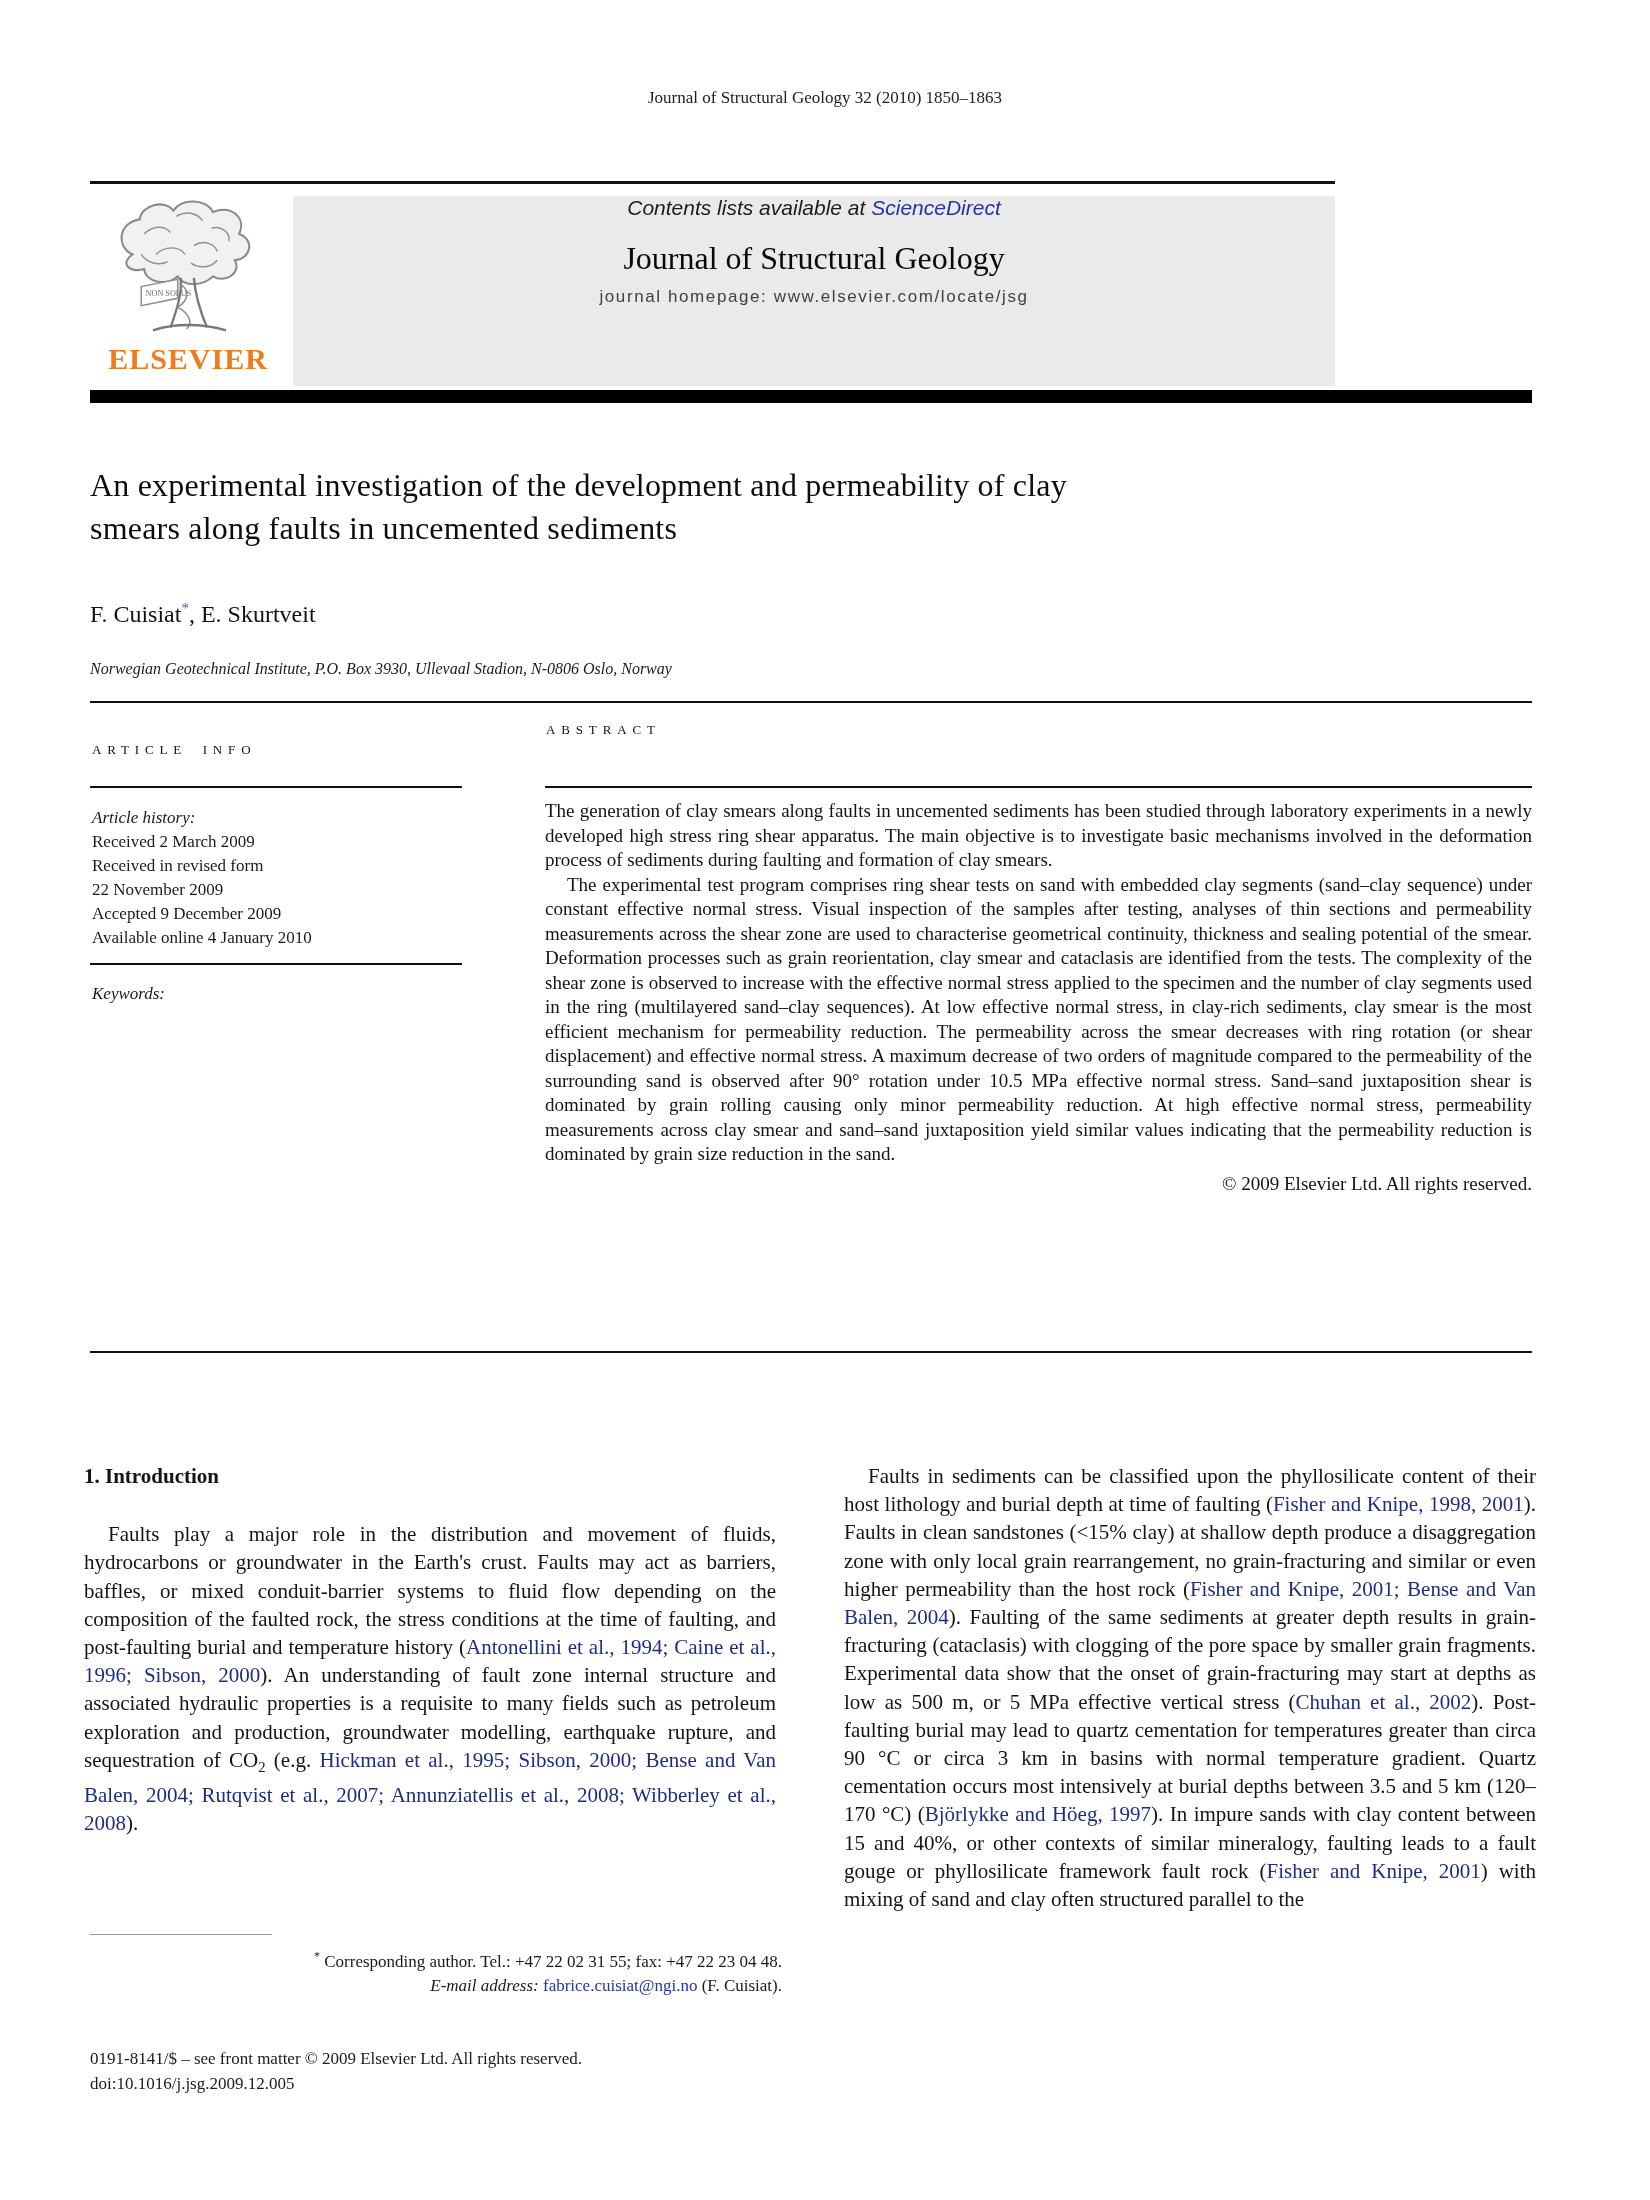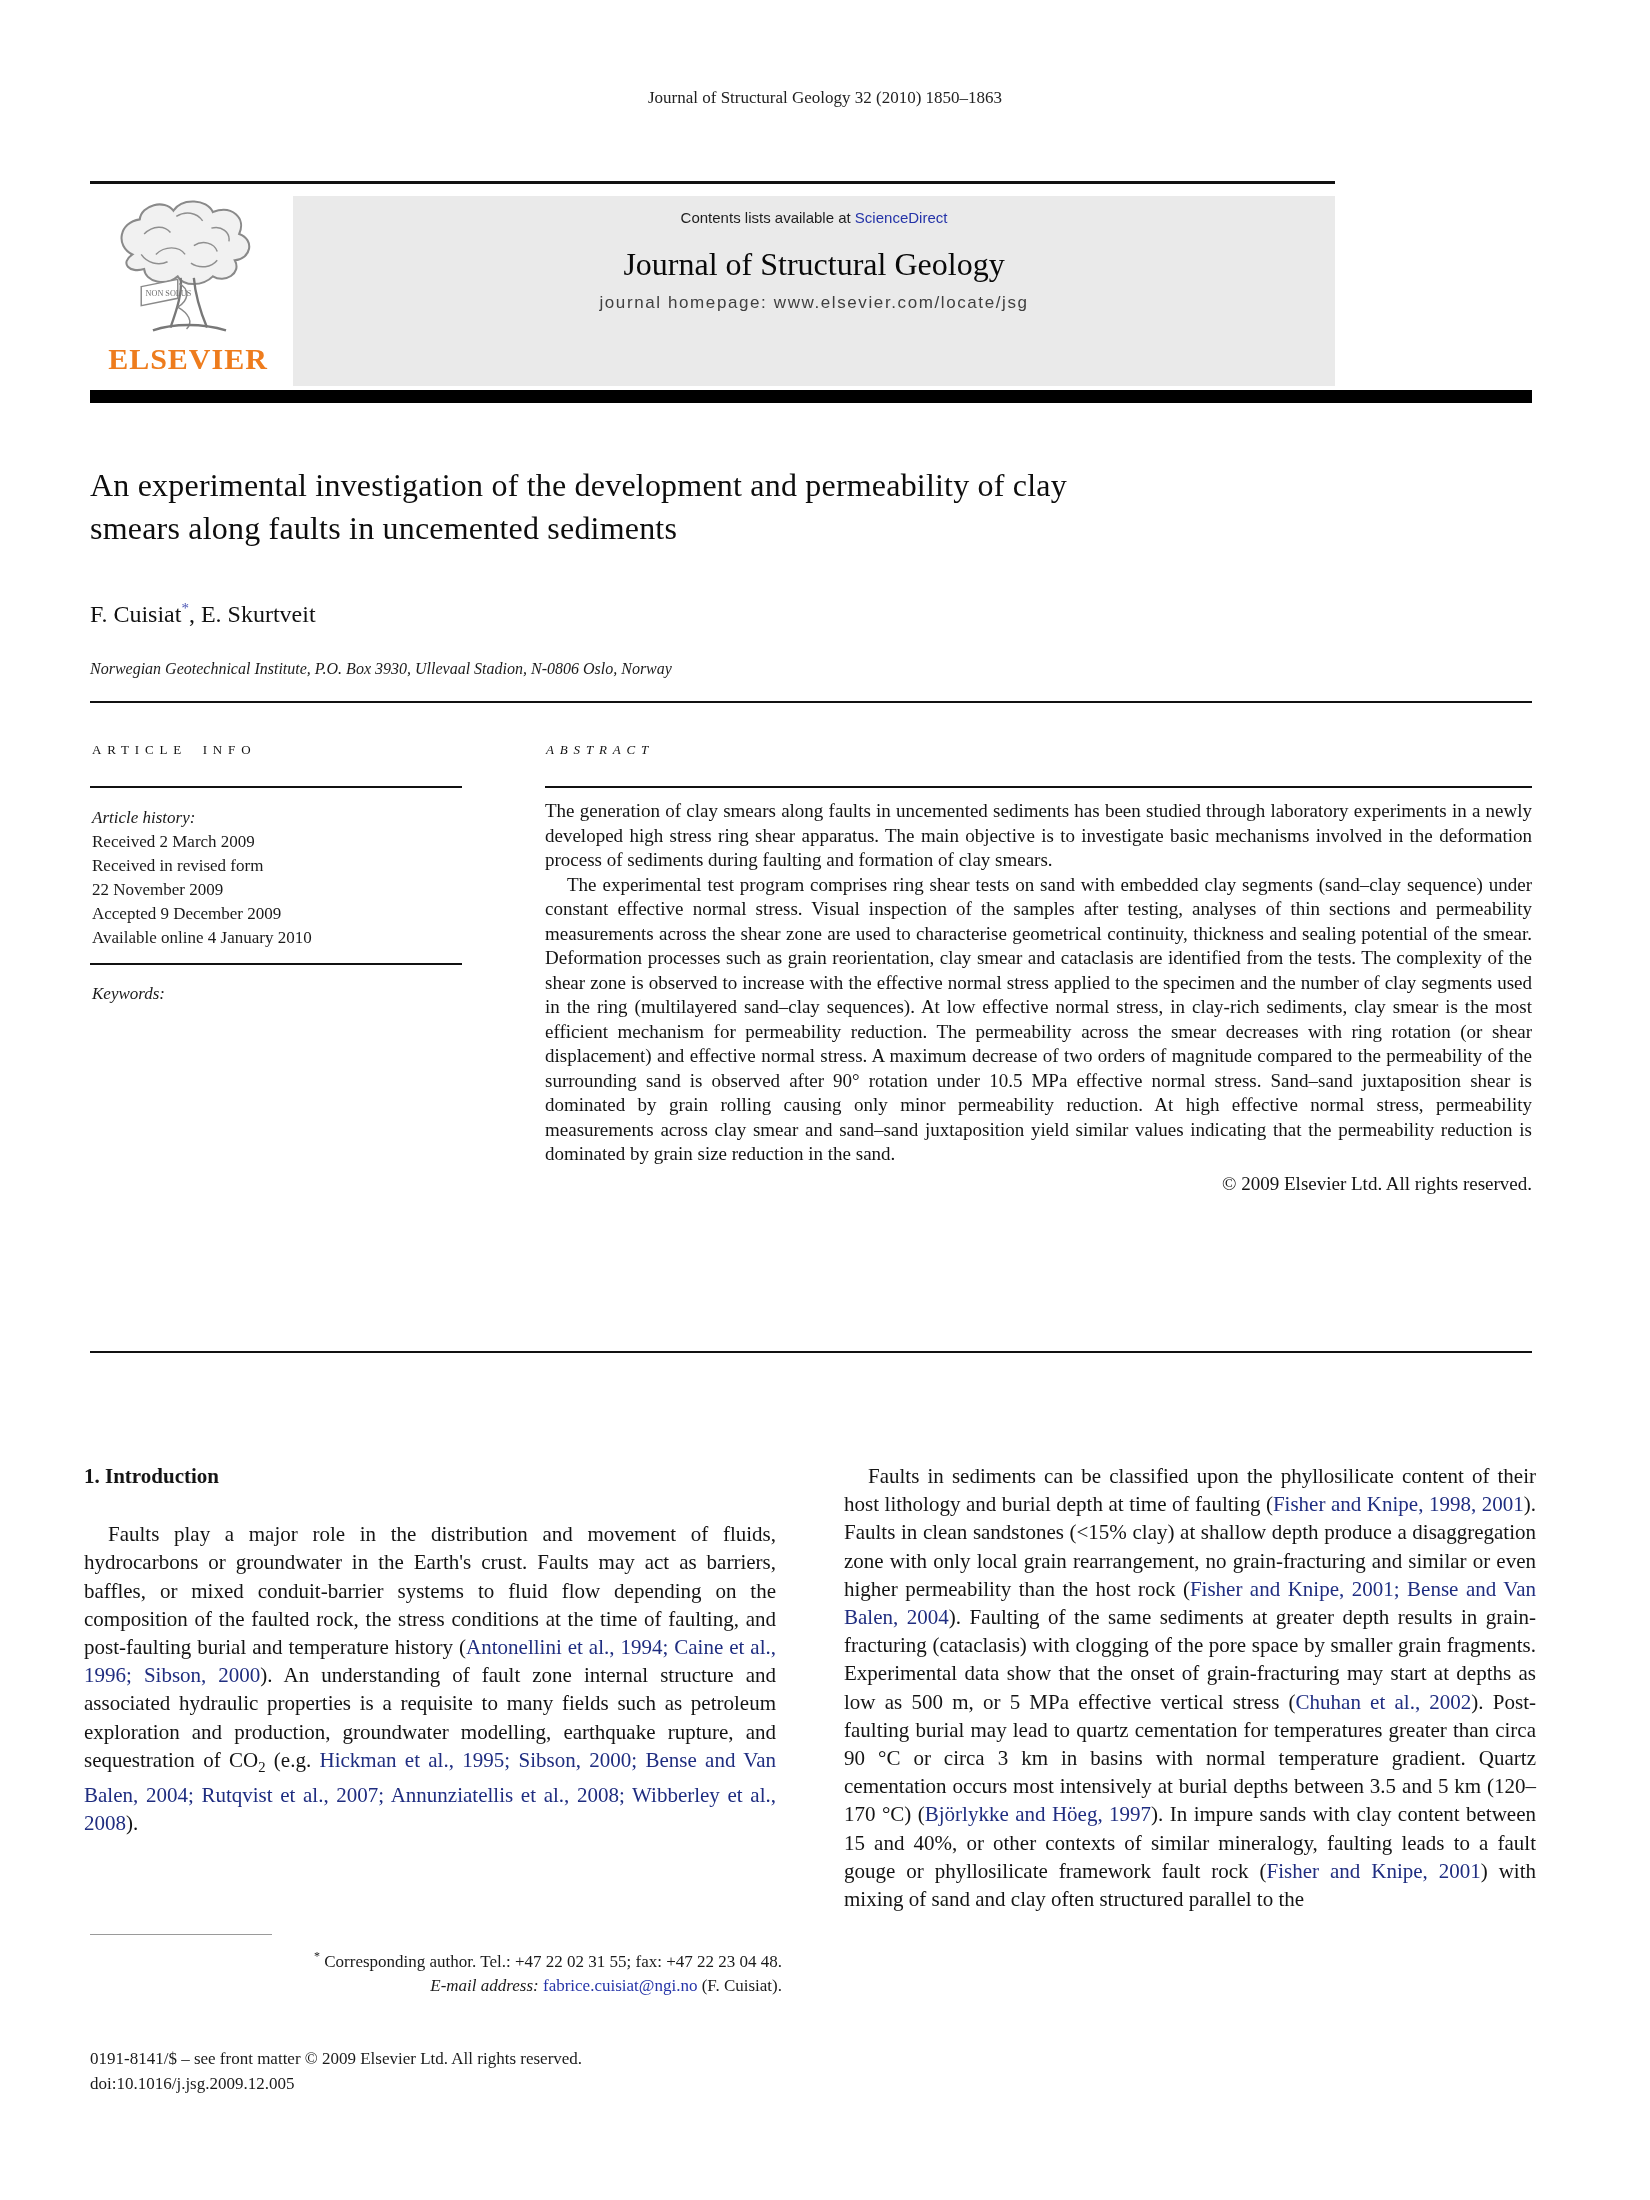--- a/index.html
+++ b/index.html
@@ -10,21 +10,21 @@
         font-family:"Liberation Serif",serif;color:#161616;}
   .rule{position:absolute;background:#111;}
   .top-cite{position:absolute;left:0;top:88px;width:1650px;text-align:center;font-size:17px;color:#222;}
   .rule-top{left:90px;top:181px;width:1245px;height:3px;}
   
   .logo{position:absolute;left:86px;top:196px;width:204px;height:190px;text-align:center;background:#fff;}
   .logo svg{display:block;margin:0 auto;}
   .logo-word{font-size:30px;font-weight:bold;letter-spacing:1px;color:var(--orange);margin-top:-6px;}
   
   .banner{position:absolute;left:293px;top:196px;width:1042px;height:190px;background:var(--banner);text-align:center;}
-  .banner-line1{padding-top:13px;font-family:"Liberation Sans",sans-serif;font-size:15px;color:#1d1d1d;}
+  .banner-line1{font-family:"Liberation Sans",sans-serif;font-size:21px;color:#1d1d1d;font-style:italic;}
   .banner-title{margin-top:20px;font-size:32px;color:#090909;}
   .banner-home{margin-top:10px;font-family:"Liberation Sans",sans-serif;font-size:17px;letter-spacing:1.6px;color:#404040;}
   .sd{color:var(--link);}
   
   .cover{position:absolute;left:1374px;top:185px;width:158px;height:203px;overflow:hidden;
          background:linear-gradient(178deg,#47528f 0%,#39447f 30%,#2b356e 58%,#4d5f94 72%,#8ea4c4 84%,#dfe7f0 100%);}
   .cover-logo{position:absolute;left:9px;top:8px;width:17px;height:21px;background:#707aad;box-shadow:inset 0 0 3px #aab0d6;}
   .cover-t1{position:absolute;left:30px;top:84px;font-family:"Liberation Sans",sans-serif;font-weight:bold;font-size:9px;letter-spacing:.5px;color:#fff;}
   .cover-t2{position:absolute;left:30px;top:96px;font-family:"Liberation Sans",sans-serif;font-weight:bold;font-size:16px;letter-spacing:.3px;color:#fff;}
   .cover-t3{position:absolute;left:30px;top:115px;font-family:"Liberation Sans",sans-serif;font-weight:bold;font-size:16px;letter-spacing:.3px;color:#fff;}
@@ -34,21 +34,21 @@
   
   .title{position:absolute;left:90px;top:464px;width:1030px;margin:0;font-weight:normal;
          font-size:32px;line-height:43px;letter-spacing:.2px;color:#0d0d0d;}
   .authors{position:absolute;left:90px;top:600px;font-size:24px;color:#111;}
   .mark{color:#4a55b5;font-size:15px;}
   .affil{position:absolute;left:90px;top:660px;font-style:italic;font-size:16px;color:#1b1b1b;}
   .rule-1{left:90px;top:701px;width:1442px;height:2px;}
   
   .sec-head{position:absolute;font-size:13px;letter-spacing:.45em;word-spacing:.5em;color:#111;}
   .ai-head{left:92px;top:742px;}
-  .ab-head{left:546px;top:742px;font-style:italic;}
+  .ab-head{left:546px;top:722px;}
   .ai-rule{left:90px;top:786px;width:372px;height:2px;}
   .ab-rule{left:545px;top:786px;width:987px;height:2px;}
   .artinfo{position:absolute;left:92px;width:368px;font-size:17px;line-height:24px;color:#1a1a1a;}
   .ai-hist{top:806px;}
   .kw-rule{left:90px;top:963px;width:372px;height:1.5px;}
   .ai-kw{top:982px;}
   .ital{font-style:italic;}
   
   .abstract{position:absolute;left:545px;top:799px;width:987px;font-size:19px;line-height:24.5px;
             text-align:justify;color:#141414;}

